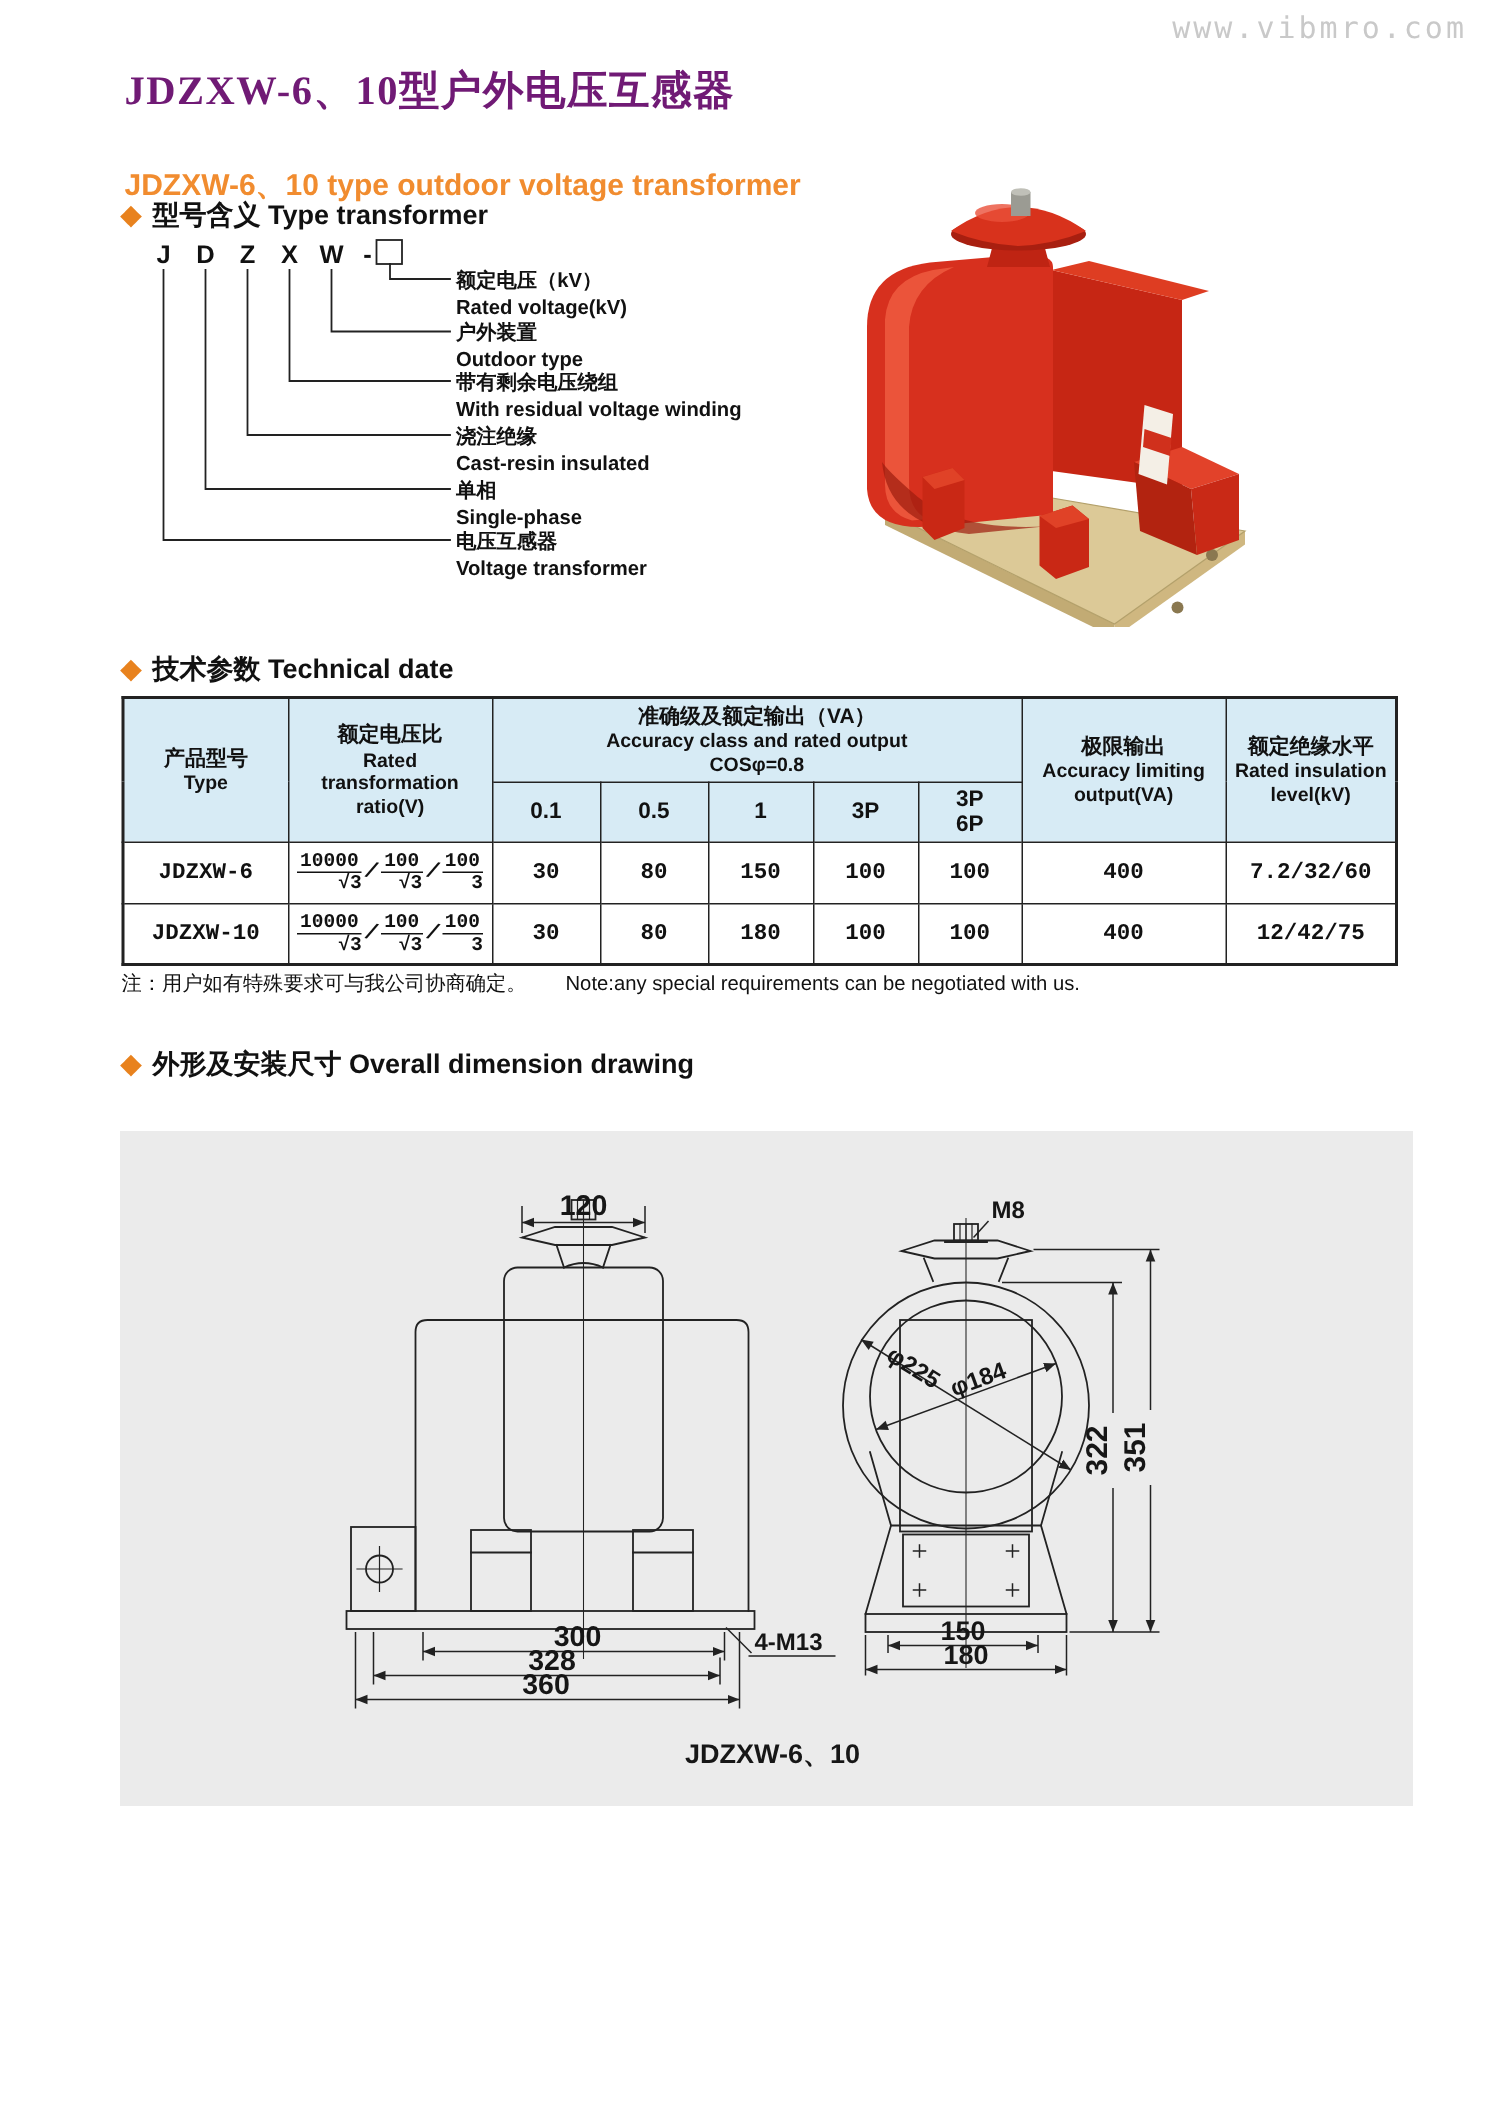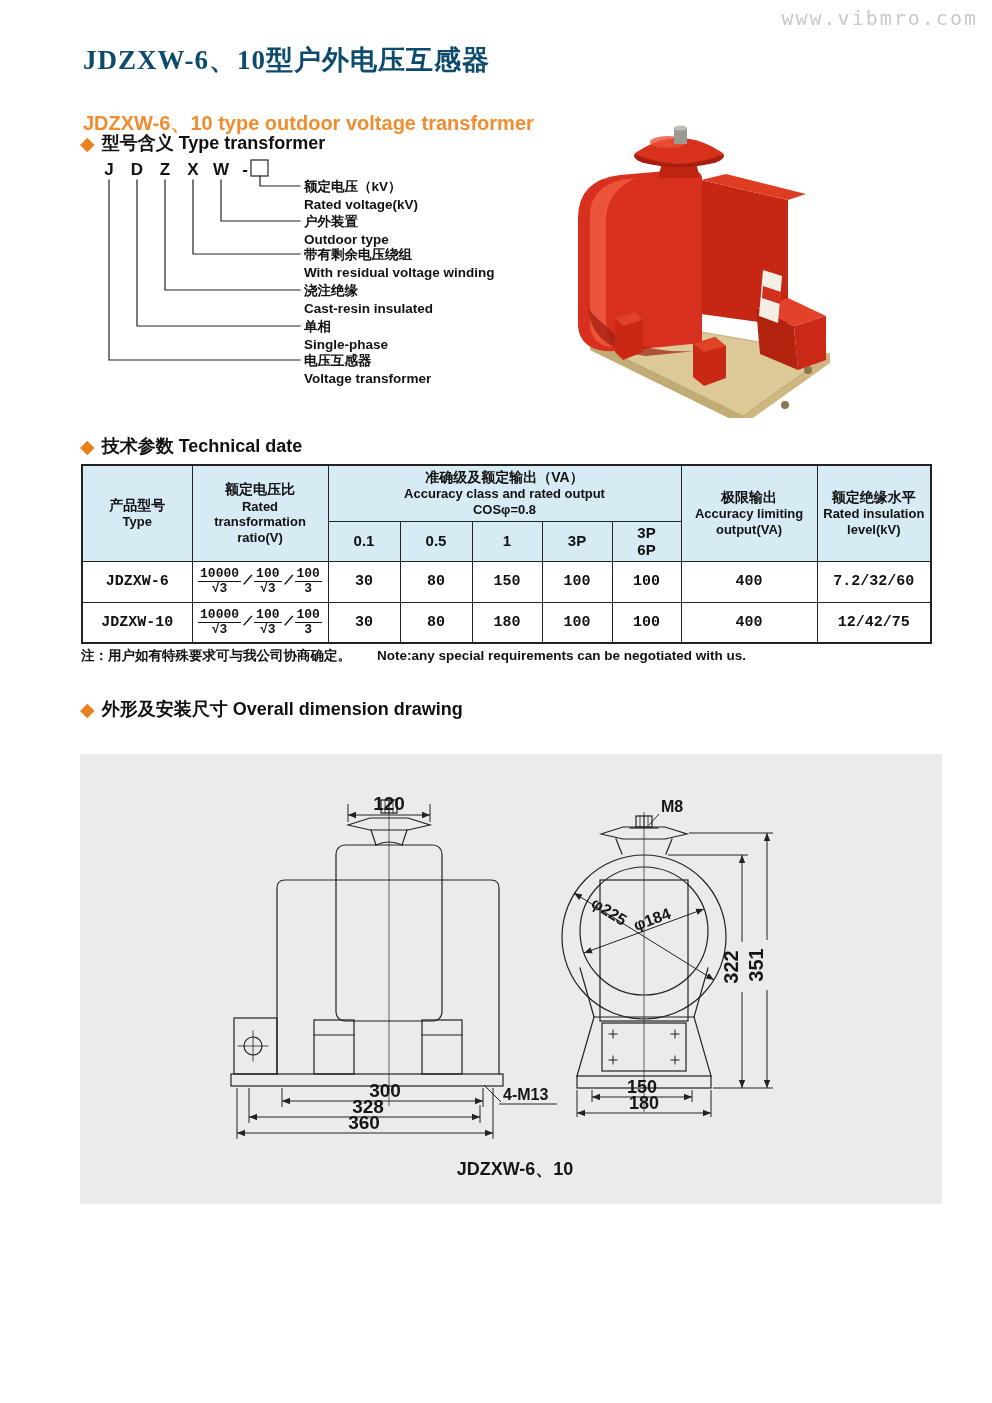--- a/index.html
+++ b/index.html
@@ -1,43 +1,43 @@
 <!DOCTYPE html>
 <html><head>
 <meta charset="utf-8">
 <style>
   html,body{margin:0;padding:0;background:#fff;}
   .page{position:relative;width:992px;height:1373px;background:#fff;overflow:hidden;
         font-family:"Liberation Sans",sans-serif;color:#111;}
   .watermark{position:absolute;top:6px;right:14px;font-family:"DejaVu Sans Mono",monospace;
              font-size:20px;color:#c9c9c9;letter-spacing:2px;}
   .title-zh{position:absolute;left:83px;top:42px;font-family:"Liberation Serif",serif;
-            font-weight:bold;font-size:27px;color:#0c4a6e;letter-spacing:1px;}
+            font-weight:bold;font-size:27px;color:#701a75;letter-spacing:1px;}
   .title-en{position:absolute;left:83px;top:82px;font-weight:bold;font-size:20px;color:#f18c2f;margin-top:28px;}
   .sec{position:absolute;display:flex;align-items:center;gap:7px;}
   .sec .d{color:#e8821e;font-size:19px;line-height:1;}
   .sec .t{font-size:18px;font-weight:bold;color:#111;}
   .diagram-svg{position:absolute;left:83px;top:153px;}
   .photo-svg{position:absolute;left:556px;top:118px;}
   .spec-table{position:absolute;left:81px;top:464px;width:849px;border-collapse:collapse;
               table-layout:fixed;border:2px solid #222;}
   .spec-table td{border:1px solid #222;text-align:center;vertical-align:middle;padding:1px 2px;}
   .spec-table .hd{background:#d7ebf5;font-weight:bold;}
   .zh{font-size:14px;display:block;line-height:1.25;}
   .en{font-size:13px;display:block;line-height:1.2;}
   .sub{font-size:15px;font-weight:bold;line-height:1.15;}
   .val{font-size:15px;font-weight:bold;}
   .r1{height:56px;} .r2{height:40px;} .dr{height:41px;font-family:Liberation Mono, monospace;}
-  .frac{display:inline-block;vertical-align:middle;text-align:center;font-size:13px;
+  .frac{display:inline-block;vertical-align:middle;text-align:right;font-size:13px;
         font-weight:bold;line-height:1.05;}
   .frac .num{display:block;border-bottom:1.6px solid #111;padding:0 2px;}
   .frac .den{display:block;}
   .fsl{display:inline-block;vertical-align:middle;font-weight:bold;font-size:15px;
        transform:rotate(12deg);margin:0 2px;}
-  .note{position:absolute;left:81px;top:647px;font-size:13.5px;font-weight:bold;white-space:nowrap;}
+  .note{position:absolute;left:81px;top:647px;font-size:13.5px;font-weight:normal;white-space:nowrap;}
   .note .nen{margin-left:26px;}
   .draw-box{position:absolute;left:80px;top:754px;width:862px;height:450px;background:#ebebeb;}
   
   .ln{stroke:#222;stroke-width:1.2;fill:none;stroke-linecap:square;}
   .thin{stroke:#222;stroke-width:0.7;fill:none;}
   .dim{stroke:#222;stroke-width:1;fill:none;}
   .dtxt{font-weight:bold;fill:#161616;font-size:19px;font-family:"Liberation Sans",sans-serif;}
   .dtxt.s16{font-size:16px;} .dtxt.s18{font-size:18px;} .dtxt.s20{font-size:20px;}
   .ltr{font-weight:bold;fill:#111;font-size:17px;font-family:"Liberation Sans",sans-serif;}
   .lbl{font-weight:bold;fill:#111;font-size:13.5px;font-family:"Liberation Sans",sans-serif;}

